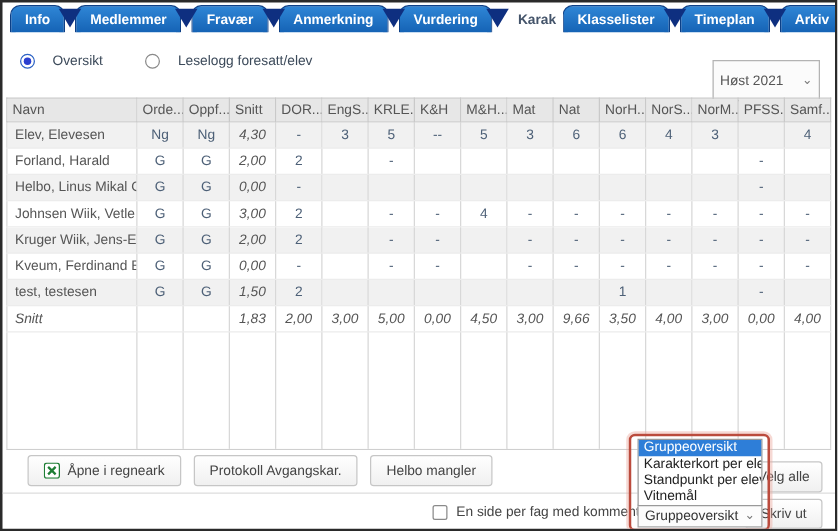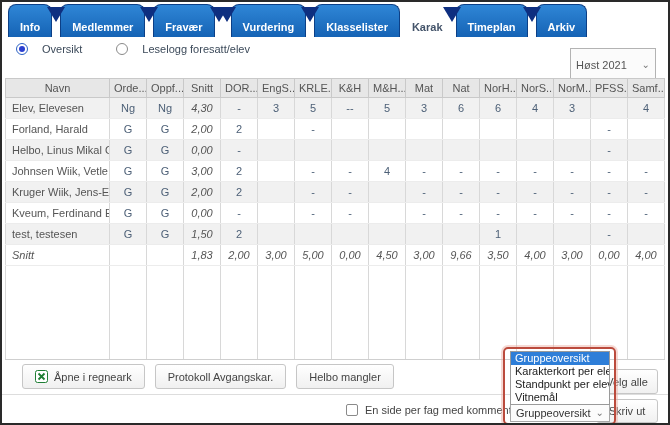--- a/index.html
+++ b/index.html
@@ -6,21 +6,21 @@
   #app {
     position:relative; width:670px; height:425px; box-sizing:border-box;
     border:2px solid #2a2a2a; background:#fff; overflow:hidden;
     font-family:"Liberation Sans", sans-serif; -webkit-font-smoothing:antialiased;
   }
   
   .tab-bar { position:absolute; top:2px; left:6px; right:0; height:25px; display:flex; align-items:flex-start; }
   .tab {
     background:linear-gradient(#2f86d6,#1563b5); border:1px solid #0c3f86; border-bottom:none;
     border-radius:8px 8px 0 0; color:#fff; font-size:11px; font-weight:bold;
-    padding:16px 11px 4px; line-height:12px; position:relative; z-index:2; white-space:nowrap; cursor:pointer;text-align:center;
+    padding:5px 11px 4px; line-height:12px; position:relative; z-index:2; white-space:nowrap; cursor:pointer;text-align:center;
   }
   .tab.active {
     background:#fff; border-color:transparent; color:#44546a; z-index:1;
     margin-right:-10px; padding-right:14px;
   }
   .tab-sep {
     width:0; height:0; border-left:9px solid transparent; border-right:9px solid transparent;
     border-top:15px solid #0e2f80; margin:3px -5px 0; z-index:3; position:relative;
   }
   
@@ -33,21 +33,21 @@
     position:absolute; top:46px; right:12px; width:86px; height:33px; box-sizing:border-box;
     border:1px solid #b3b3b3; background:#fbfbfb; font-size:11px; color:#555;
     display:flex; align-items:center; justify-content:space-between; padding:0 5px; cursor:pointer;
   }
   .chev { color:#777; font-size:10px; line-height:8px; }
   
   .table-wrap { position:absolute; top:76px; left:3px; right:3px; bottom:63px; border-bottom:1px solid #cfcfcf; }
   table { width:100%; height:100%; border-collapse:collapse; table-layout:fixed; font-size:11px; color:#555; }
   th {
     background:#e7e7e7; border:1px solid #c9c9c9; font-weight:normal; color:#555;
-    text-align:center; padding:2px 4px; height:14px; white-space:nowrap; overflow:hidden; font-size:11px;
+    text-align:left; padding:2px 4px; height:14px; white-space:nowrap; overflow:hidden; font-size:11px;
   }
   td {
     border-left:1px solid #d8d8d8; border-right:1px solid #d8d8d8; border-bottom:1px solid #ececec;
     text-align:center; padding:1px 3px; height:18px; white-space:nowrap; overflow:hidden; color:#4d6077;
   }
   td.c-name { text-align:left; padding-left:6px; color:#555; }
   tr.alt td { background:#f1f1f1; }
   td.snitt-col, tr.summary td { font-style:italic; color:#555; }
   tr.summary td { border-top:1px solid #e2e2e2; }
   tr.filler td { height:auto; border-bottom:none; background:#fff; }
@@ -85,25 +85,26 @@
 
 <div id="app">
 
   <div class="tab-bar">
       <div class="tab">Info</div>
       <div class="tab-sep"></div>
       <div class="tab">Medlemmer</div>
       <div class="tab-sep"></div>
       <div class="tab">Fravær</div>
       <div class="tab-sep"></div>
+      <div class="tab">Anmerkning</div>
       <div class="tab-sep"></div>
       <div class="tab">Vurdering</div>
       <div class="tab-sep"></div>
+      <div class="tab active">Karak</div>
       <div class="tab">Klasselister</div>
-      <div class="tab active">Karak</div>
       <div class="tab-sep"></div>
       <div class="tab">Timeplan</div>
       <div class="tab-sep"></div>
       <div class="tab">Arkiv</div>
     </div>
 
   <div class="radio-row">
     <div class="radio-opt">
       <span class="radio checked"></span>
       <span>Oversikt</span>

